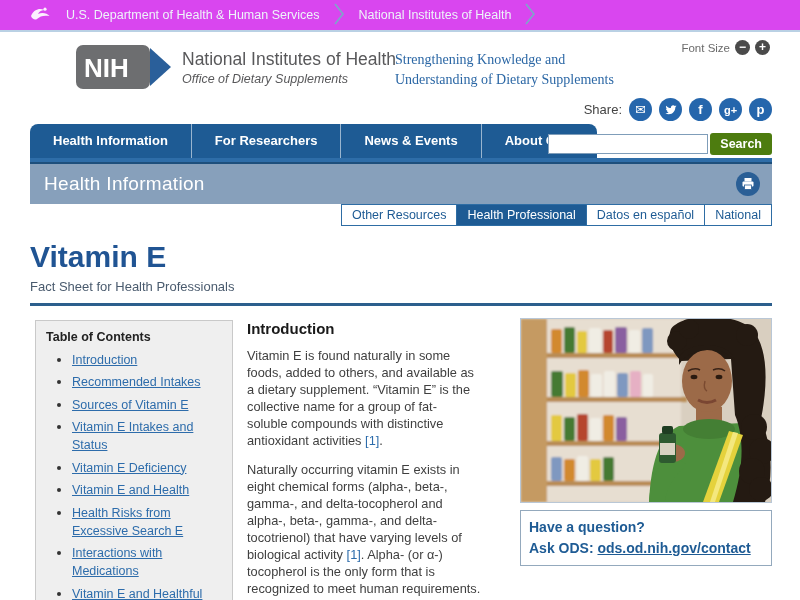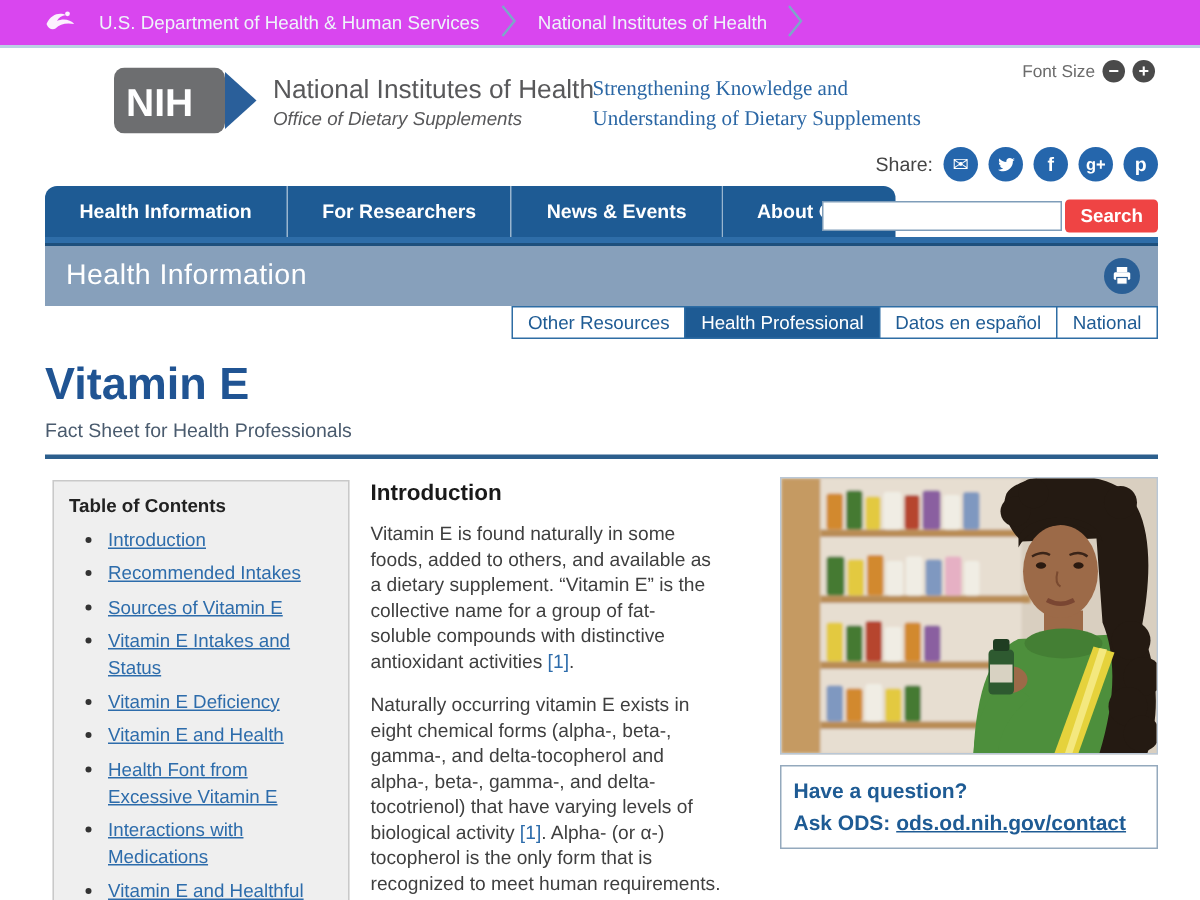--- a/index.html
+++ b/index.html
@@ -29,21 +29,21 @@
   .sicon svg{display:block;}
   
   .nav-row{position:relative;height:34px;margin:0 28px 0 30px;}
   .primary-nav{display:inline-flex;height:34px;background:#1e5b94;border-radius:8px 8px 0 0;}
   .nav-item{color:#fff;font-weight:bold;font-size:13px;line-height:34px;padding:0 23px;
             border-left:1px solid rgba(255,255,255,.55);cursor:pointer;}
   .nav-item:first-child{border-left:none;border-radius:8px 0 0 0;}
   .nav-item:last-child{border-radius:0 8px 0 0;}
   .search-box{position:absolute;right:0;bottom:3px;display:flex;align-items:center;gap:2px;}
   .search-box input{width:150px;height:18px;border:1px solid #7f9db9;font-size:12px;padding:0 4px;}
-  .search-btn{height:22px;background:#ef4444;color:#fff;border:none;font-weight:bold;
+  .search-btn{height:22px;background:#4d7c0f;color:#fff;border:none;font-weight:bold;
               font-size:12.5px;padding:0 10px;border-radius:3px;cursor:pointer;}
   .line-bright{height:4px;background:#2e6da8;margin:0;}
   .line-dark{height:2px;background:#1d4f7c;}
   
   .banner{position:relative;height:40px;background:#87a0bb;margin:0 28px 0 30px;}
   .banner-title{color:#fff;font-size:19px;line-height:40px;padding-left:14px;letter-spacing:.3px;}
   .print-btn{position:absolute;right:12px;top:8px;width:24px;height:24px;border-radius:50%;
              background:#2a5f96;display:flex;align-items:center;justify-content:center;cursor:pointer;}
   
   .tabs-row{margin:0 28px 0 30px;text-align:right;height:24px;}
@@ -172,21 +172,21 @@
 
   <div class="toc-box">
     <div class="toc-title">Table of Contents</div>
     <ul>
         <li><a>Introduction</a></li>
         <li><a>Recommended Intakes</a></li>
         <li><a>Sources of Vitamin E</a></li>
         <li><a>Vitamin E Intakes and Status</a></li>
         <li><a>Vitamin E Deficiency</a></li>
         <li><a>Vitamin E and Health</a></li>
-        <li><a>Health Font from Excessive Vitamin E</a></li>
+        <li><a>Health Risks from Excessive Search E</a></li>
         <li><a>Interactions with Medications</a></li>
         <li><a>Vitamin E and Healthful Diets</a></li>
       </ul>
   </div>
 
   <div class="figure-col">
     <svg class="photo" viewBox="0 0 250 183">
       <defs>
           <filter id="blur1">
             <feGaussianBlur stdDeviation="0.9"></feGaussianBlur>

